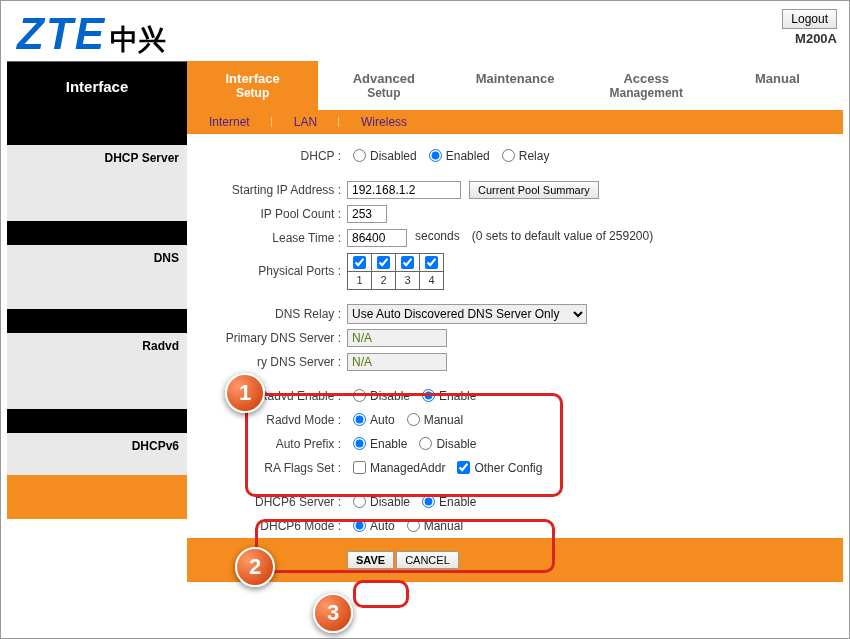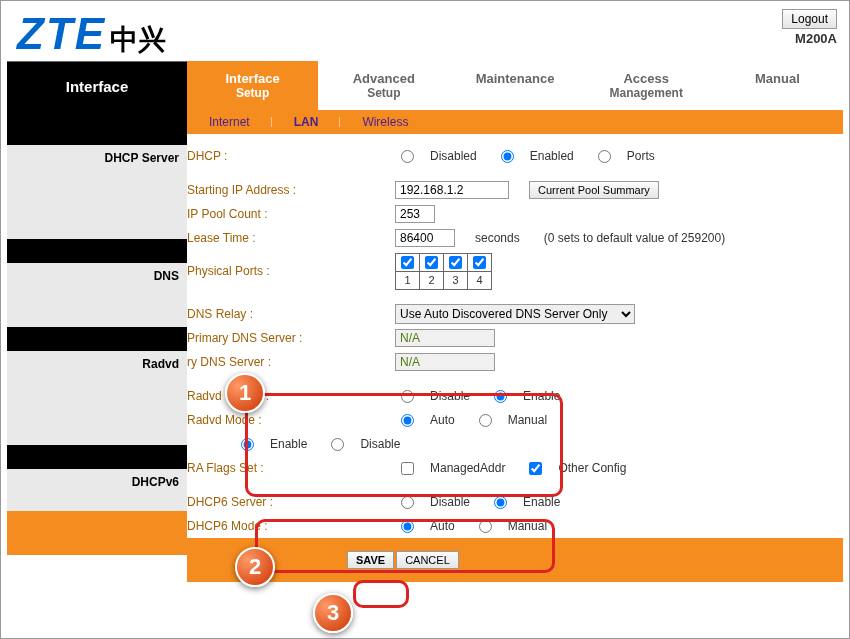--- a/index.html
+++ b/index.html
@@ -11,37 +11,37 @@
 .logo-cn { color: #000; font-size: 28px; margin-left: 4px; }
 .header-right { margin-left: auto; text-align: right; }
 .logout-btn { background: linear-gradient(#fcfcfc,#e5e5e5); border: 1px solid #999; padding: 2px 8px; font-size: 12px; cursor: pointer; }
 .model { font-weight: bold; font-size: 13px; margin-top: 2px; }
 .nav-wrap { display: flex; }
 .sidebar { width: 180px; }
 .side-title { background: #000; color: #fff; text-align: center; font-weight: bold; font-size: 15px; padding: 16px 0 26px 0; border-top: 1px solid #666; }
 .side-row { height: 24px; border: none; }
 .side-black { background: #000; }
 .side-gray { background: #e9e9e9; color: #000; font-weight: bold; text-align: right; padding-right: 8px; line-height: 24px; }
-.side-gray.lg { height: 94px; padding-top: 6px; line-height: 14px; }
+.side-gray.lg { height: 76px; padding-top: 6px; line-height: 14px; }
 .side-gray.md { height: 64px; padding-top: 6px; line-height: 14px; }
 .side-gray.sm { height: 42px; padding-top: 6px; line-height: 14px; }
 .side-orange { background: #f58c1f; height: 44px; }
 .main { flex: 1; }
 .tabs-main { display: flex; background: #fff; }
 .tab-main { flex: 1; text-align: center; padding: 10px 4px; color: #666; font-weight: bold; font-size: 13px; cursor: pointer; }
 .tab-main.active { background: #f58c1f; color: #fff; }
 .tab-main .sub { display: block; font-size: 12px; }
 .tabs-sub { display: flex; background: #f58c1f; color: #4c1d95; font-size: 12px; height: 24px; align-items: center; }
 .tab-sub { padding: 0 22px; cursor: pointer; position: relative; }
-.tab-sub.active { font-weight: bold; }
+.tab-sub.active { font-weight: normal; }
 .tab-sub:not(:last-child)::after { content: ""; position: absolute; right: 0; top: 2px; bottom: 2px; width: 1px; background: rgba(255,255,255,0.5); }
 .content { background: #fff; }
 .row { display: flex; align-items: center; height: 24px; font-size: 12px; }
-.label { width: 160px; text-align: left; padding-right: 6px; color: #a16207; }
-.val { display: flex; align-items: center; gap: 14px; margin-left: 48px; }
+.label { width: 160px; text-align: right; padding-right: 6px; color: #404040; }
+.val { display: flex; align-items: flex-start; gap: 2px; }
 input[type=text] { border: 1px solid #999; height: 18px; padding: 0 4px; font-size: 12px; }
 input[type=text]:disabled { background: #f0f0f0; color: #4d7c0f; }
 input[type=radio], input[type=checkbox] { margin: 0 2px 0 6px; vertical-align: middle; }
 .rlbl { margin-right: 4px; }
 .btn { background: linear-gradient(#fcfcfc,#e5e5e5); border: 1px solid #999; padding: 2px 8px; font-size: 11px; cursor: pointer; }
 .btn-save { font-weight: bold; }
 select { border: 1px solid #999; font-size: 12px; height: 20px; }
 .ports-table { border-collapse: collapse; }
 .ports-table td { border: 1px solid #666; width: 24px; height: 18px; text-align: center; font-size: 11px; }
 .ports-table input[type=checkbox] { margin: 0; }
@@ -97,21 +97,21 @@
         <div class="spacer"></div>
 
         <div class="row">
           <div class="label">DHCP :</div>
           <div class="val">
             <input type="radio" name="dhcp" style="">
               <span class="rlbl">Disabled</span>
             <input type="radio" name="dhcp" checked="" style="">
               <span class="rlbl">Enabled</span>
             <input type="radio" name="dhcp" style="">
-              <span class="rlbl">Ports</span>
+              <span class="rlbl">Relay</span>
           </div>
         </div>
         <div class="spacer"></div>
 
         <div class="row">
           <div class="label">Starting IP Address :</div>
           <div class="val">
             <input type="text" style="width: 114px;" value="192.168.1.2">
             <button class="btn" style="margin-left:6px">Current Pool Summary</button>
           </div>
@@ -187,20 +187,21 @@
         <div class="row">
           <div class="label">Radvd Mode :</div>
           <div class="val">
             <input type="radio" name="rv2" checked="" style="">
               <span class="rlbl">Auto</span>
             <input type="radio" name="rv2" style="">
               <span class="rlbl">Manual</span>
           </div>
         </div>
         <div class="row">
+          <div class="label">Auto Prefix :</div>
           <div class="val">
             <input type="radio" name="rv3" checked="" style="">
               <span class="rlbl">Enable</span>
             <input type="radio" name="rv3" style="">
               <span class="rlbl">Disable</span>
           </div>
         </div>
         <div class="row">
           <div class="label">RA Flags Set :</div>
           <div class="val">

